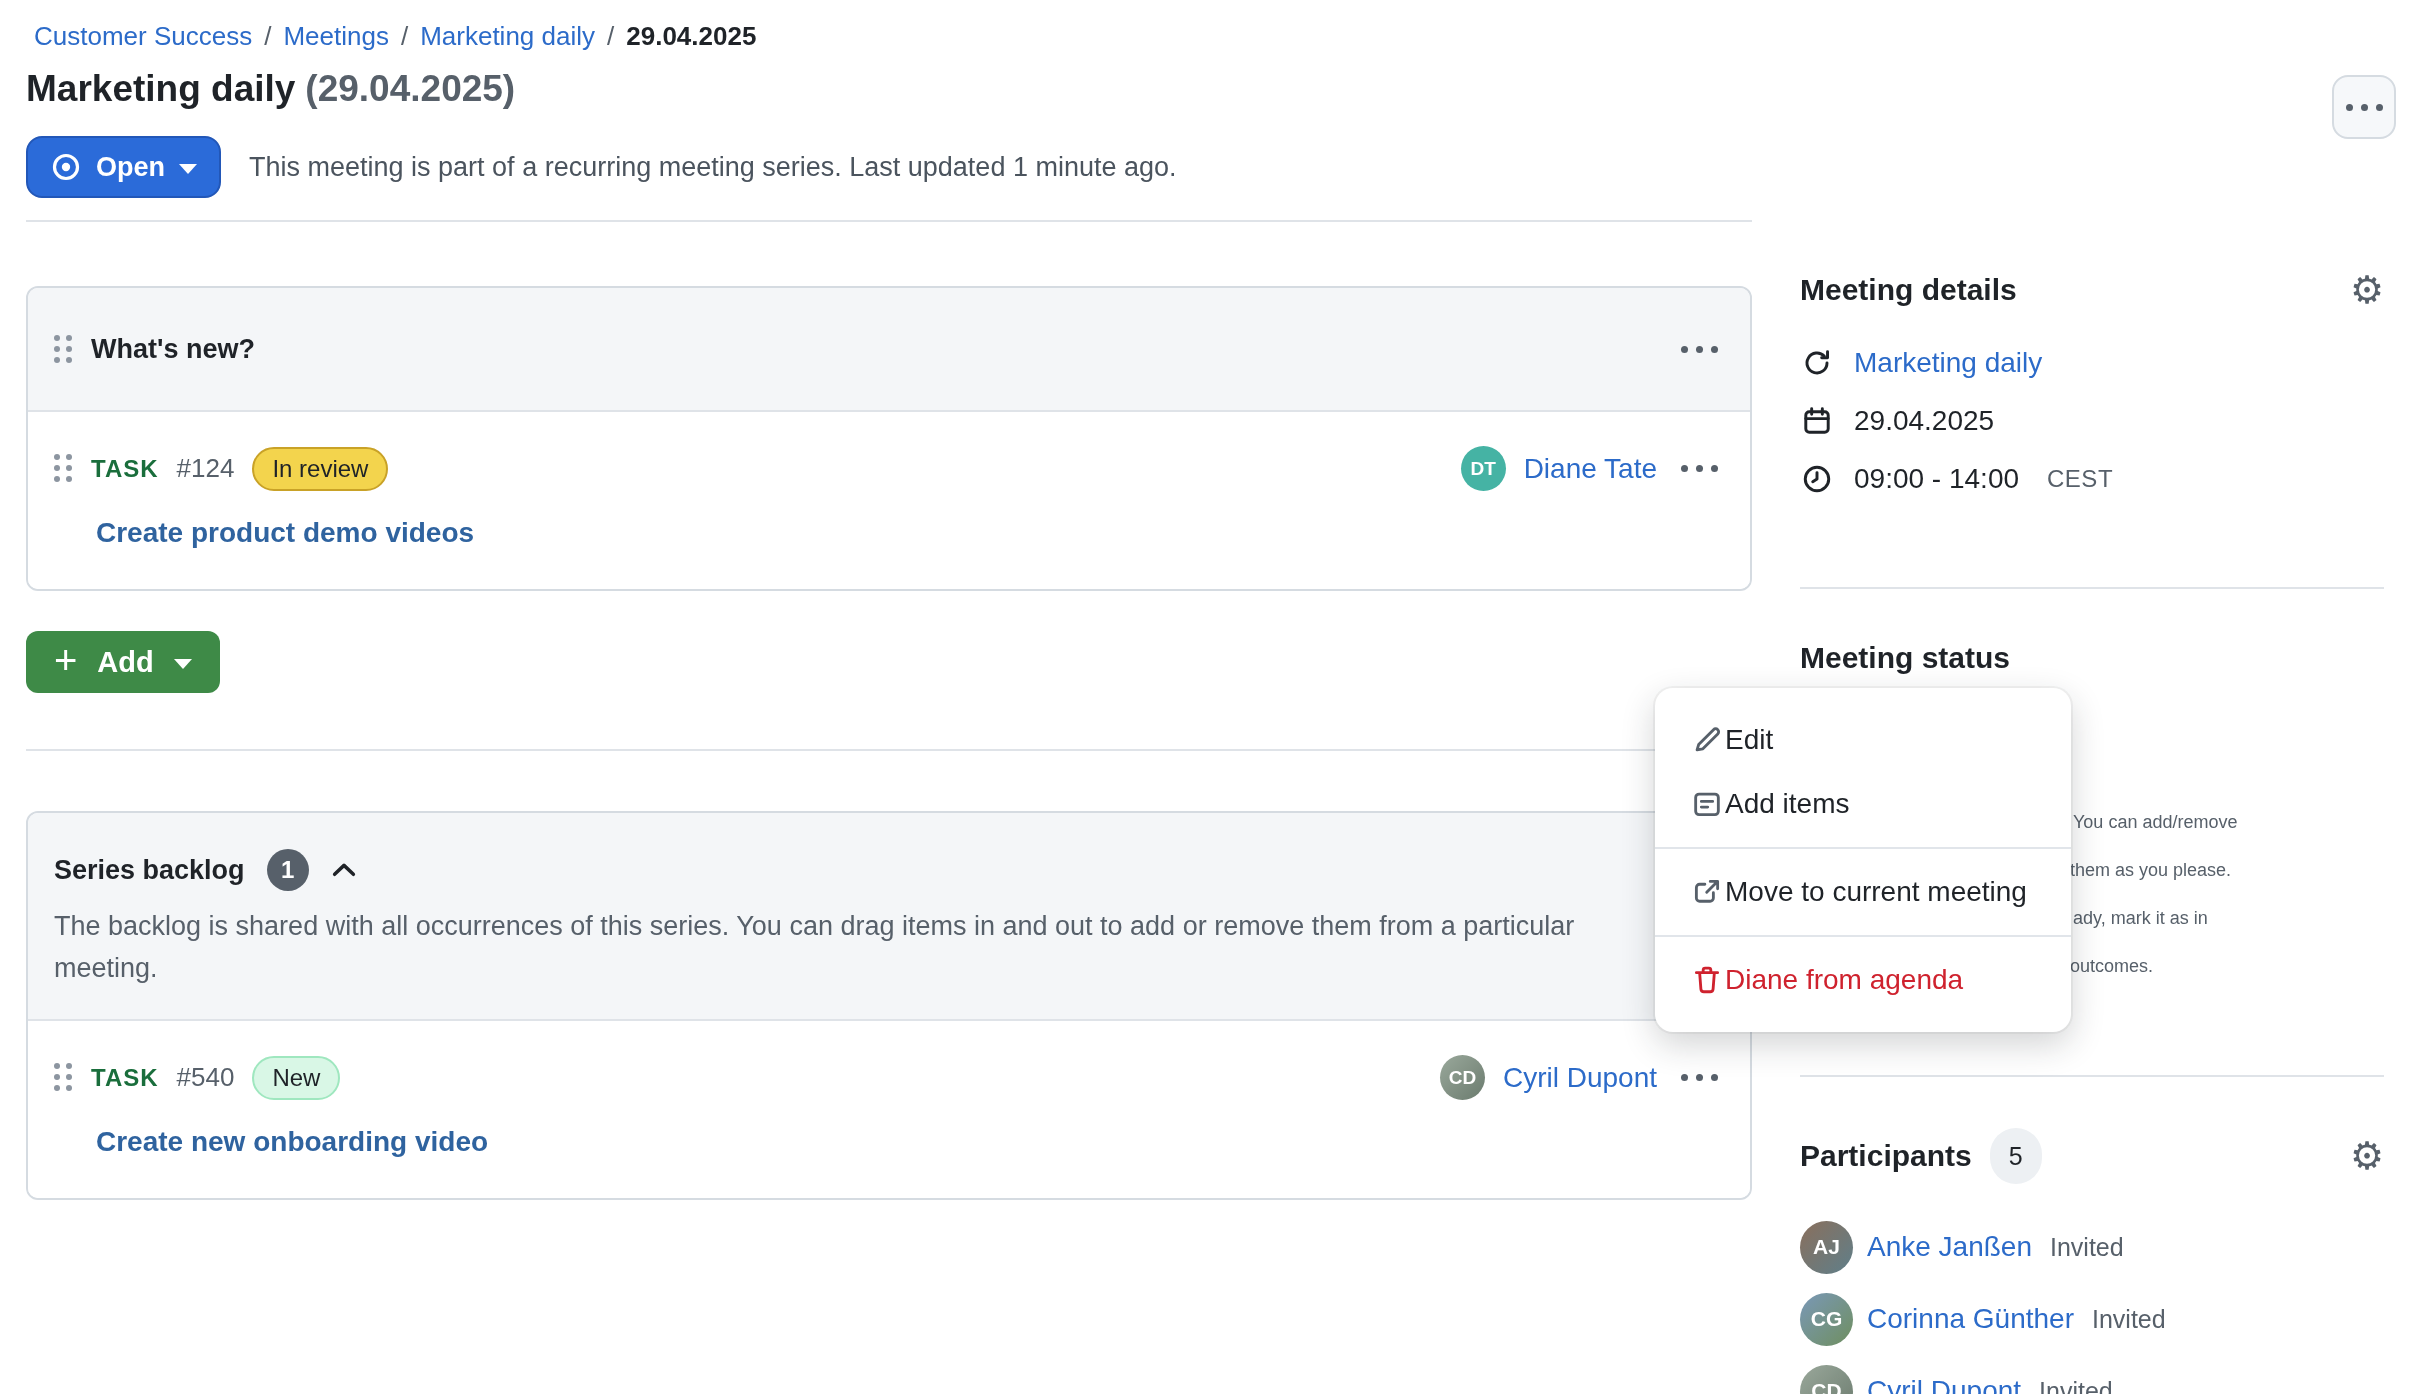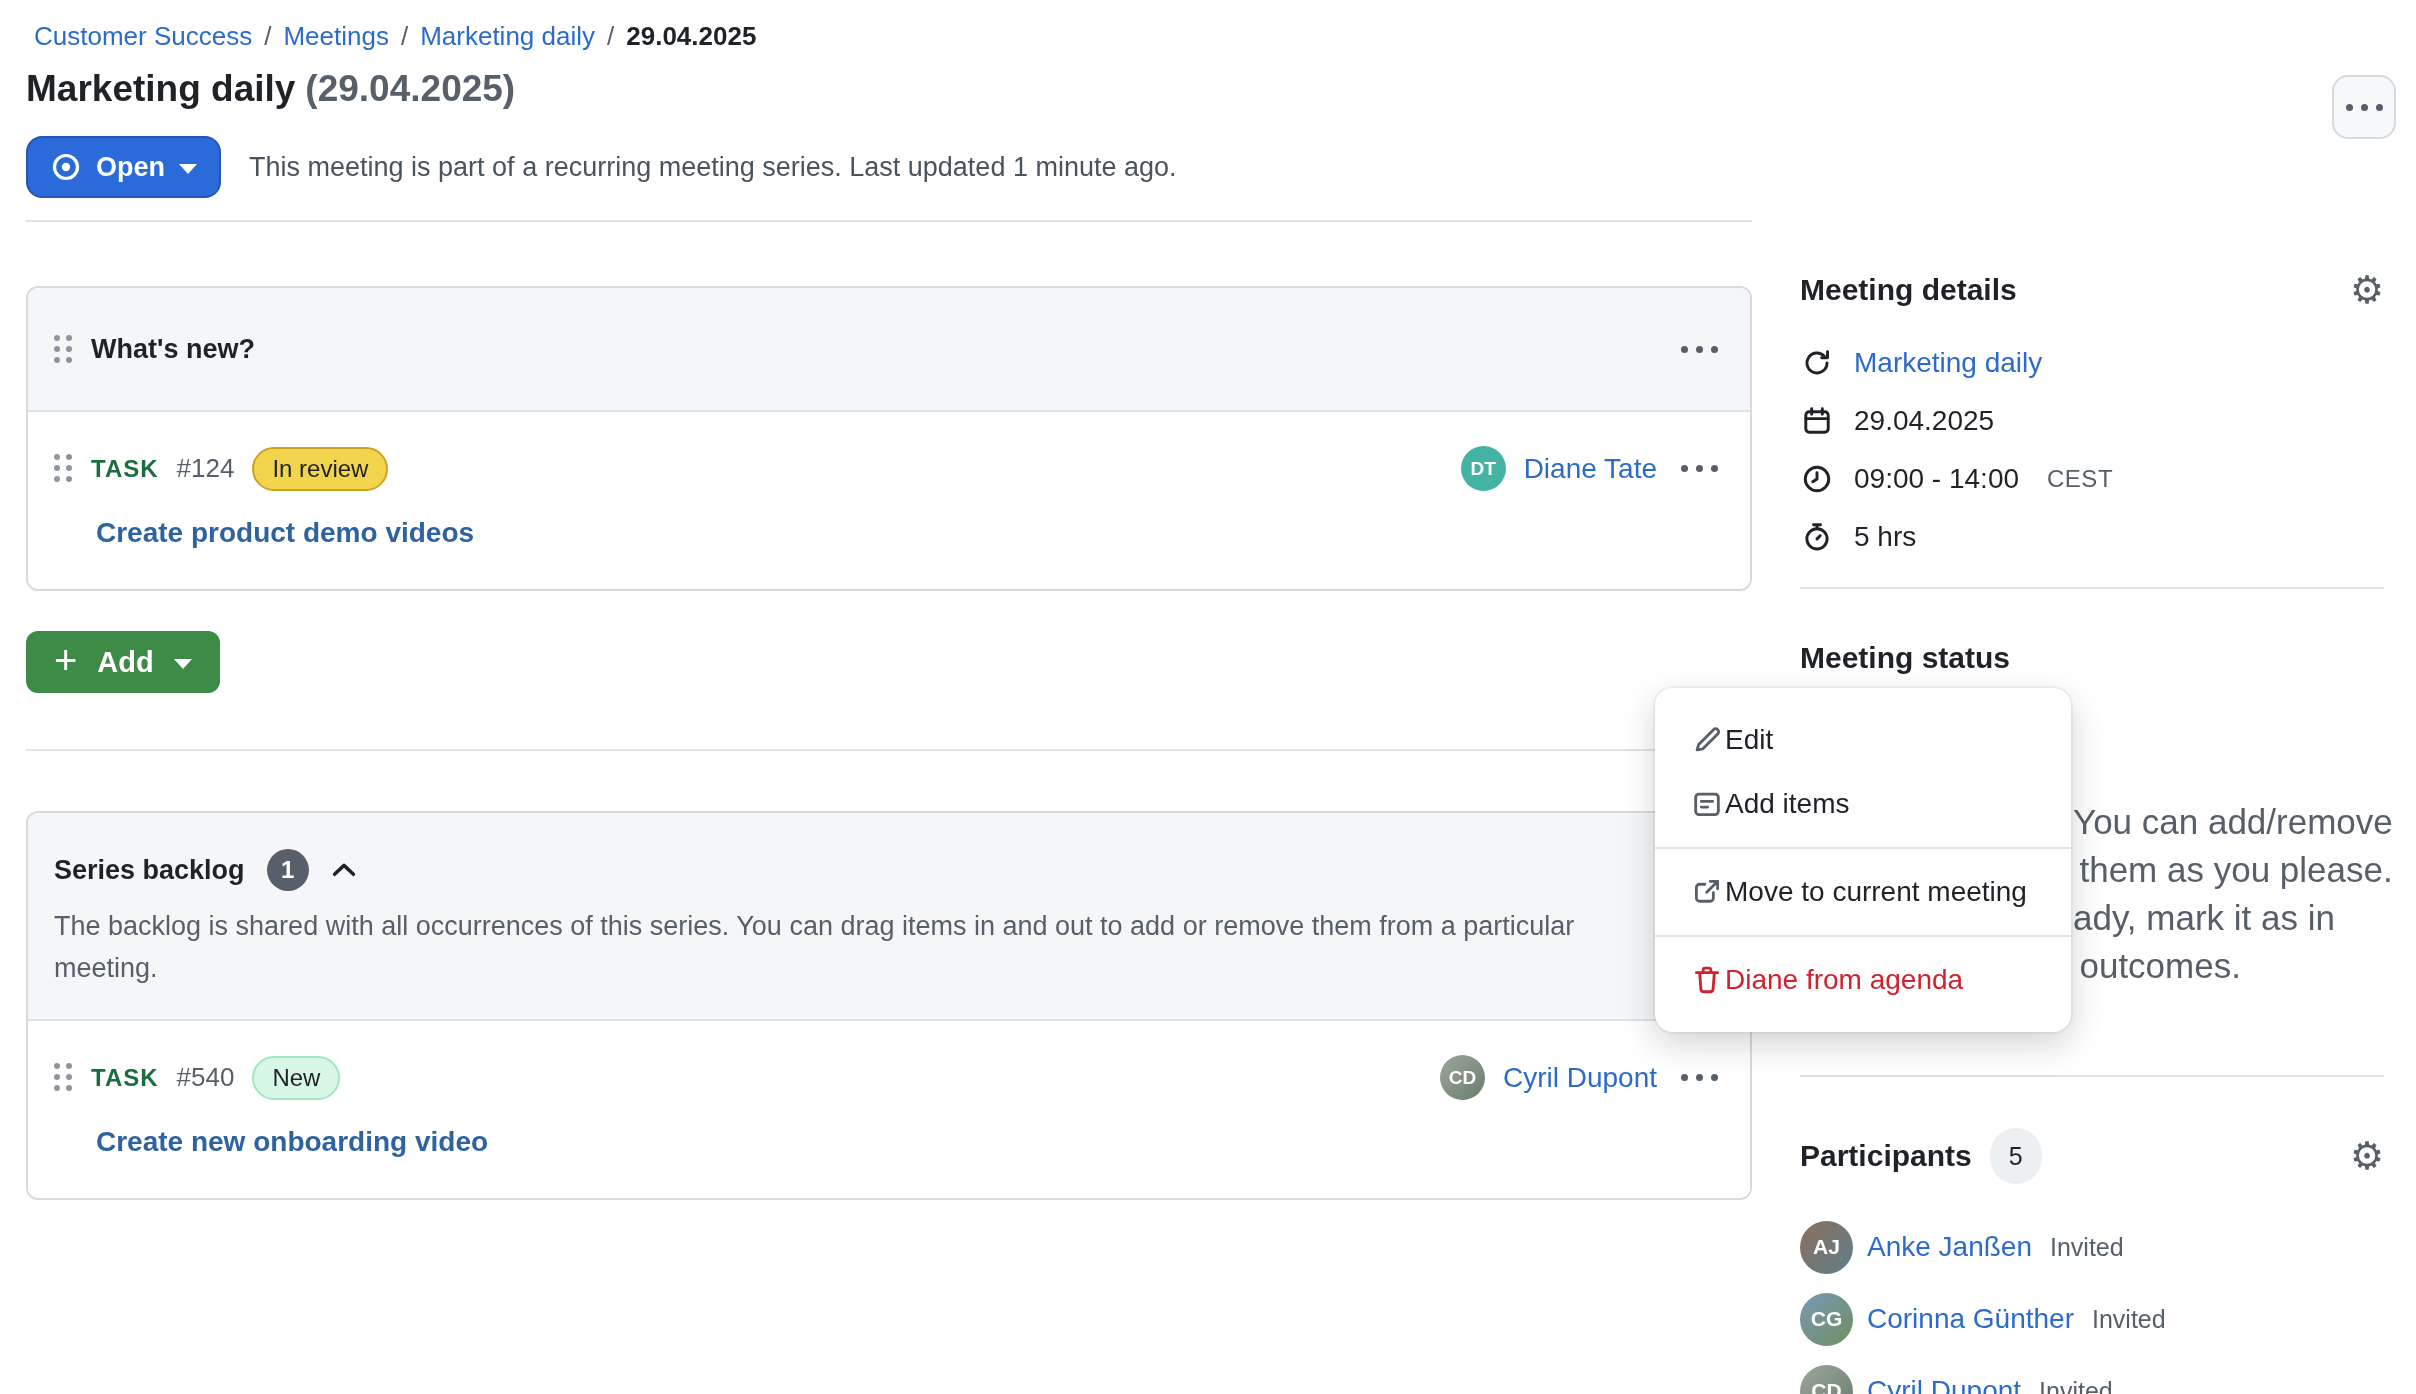--- a/index.html
+++ b/index.html
@@ -109,21 +109,21 @@
   .md-block { position:absolute; top:270px; left:0; width:584px; }
   .md-rows { margin-top:24px; }
   .md-row { height:58px; display:flex; align-items:center; gap:20px; font-size:28px; }
   .md-icon { width:34px; display:flex; justify-content:center; flex:0 0 auto; }
   .series-link { color:#2c6bc9; }
   .tz { color:#57606a; font-size:24px; margin-left:8px; letter-spacing:0.5px; }
   .sb-divider { position:absolute; left:0; width:584px; border-top:2px solid #dfe3e8; }
   .sb-divider-1 { top:587px; }
   .sb-divider-2 { top:1075px; }
   .ms-heading { position:absolute; top:638px; left:0; width:584px; }
-  .fragments { position:absolute; left:260px; top:798px; font-size:35px; color:#57606a; line-height:48px; z-index:2; }
+  .fragments { position:absolute; left:260px; top:798px; font-size:18px; color:#57606a; line-height:48px; z-index:2; }
   .fragments div { white-space:nowrap; }
   .frag-indent { margin-left:13px; }
   .participants { position:absolute; top:1128px; left:0; width:584px; }
   .p-rows { margin-top:30px; }
   .p-row { display:flex; align-items:center; gap:14px; height:66px; margin-bottom:6px; }
   .p-avatar { width:53px; height:53px; font-size:21px; }
   .p-name { color:#2c6bc9; font-size:28px; }
   .p-status { color:#57606a; font-size:25px; margin-left:4px; }
   .count-pill {
     background:#edf0f3; border-radius:999px; padding:8px 19px; font-size:25px;
@@ -281,29 +281,20 @@
         <div class="md-row">
           <span class="md-icon">
             <svg width="32" height="32" viewBox="0 0 24 24">
                 <circle cx="12" cy="12" r="8.8" fill="none" stroke="#1f2328" stroke-width="2.2"></circle>
                 <path d="M12 7.2V12l-3.2 2" fill="none" stroke="#1f2328" stroke-width="2.2" stroke-linecap="round" stroke-linejoin="round"></path>
               </svg>
           </span>
           <span>09:00 - 14:00</span>
           <span class="tz">CEST</span>
         </div>
-        <div class="md-row">
-          <span class="md-icon">
-            <svg width="32" height="32" viewBox="0 0 24 24">
-                <circle cx="12" cy="13.4" r="7.6" fill="none" stroke="#1f2328" stroke-width="2.2"></circle>
-                <path d="M12 5.8V3.4M9.4 2.8h5.2M12 13.4l2.4-2.4" fill="none" stroke="#1f2328" stroke-width="2.2" stroke-linecap="round"></path>
-              </svg>
-          </span>
-          <span>5 hrs</span>
-        </div>
       </div>
     </div>
 
     <div class="sb-divider sb-divider-1"></div>
 
     <div class="ms-heading">
       <div class="sb-heading">
         <span>Meeting status</span>
       </div>
     </div>

